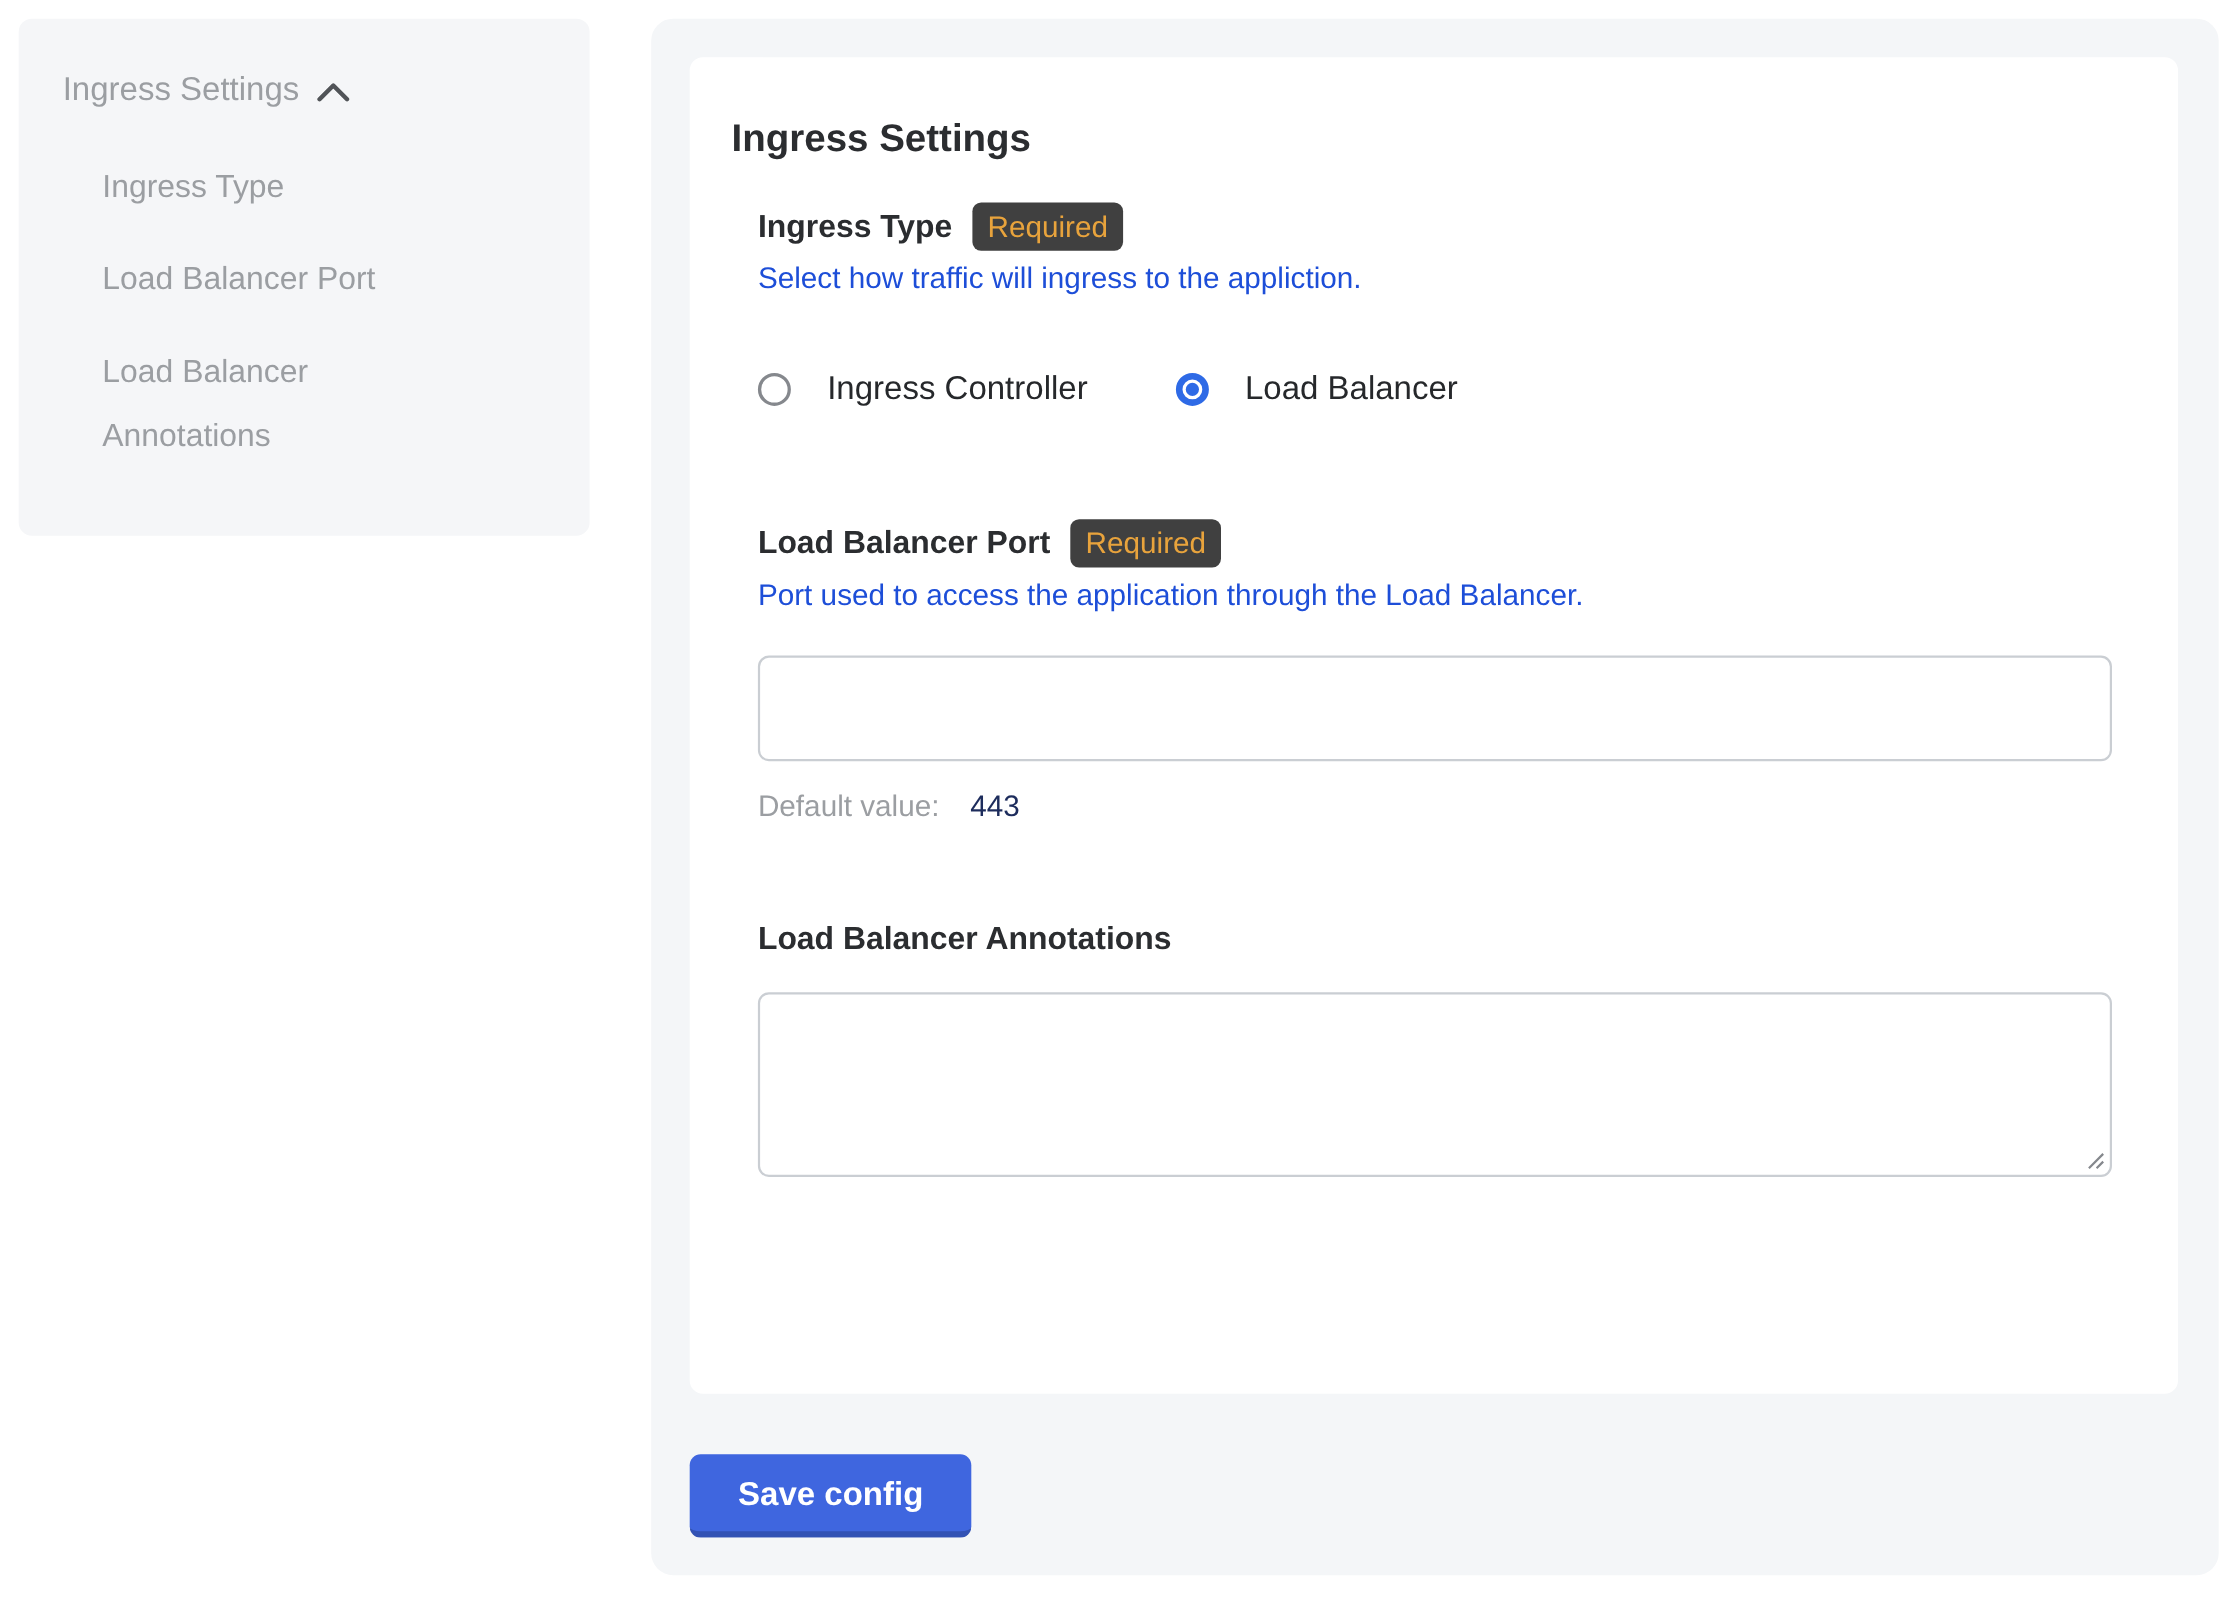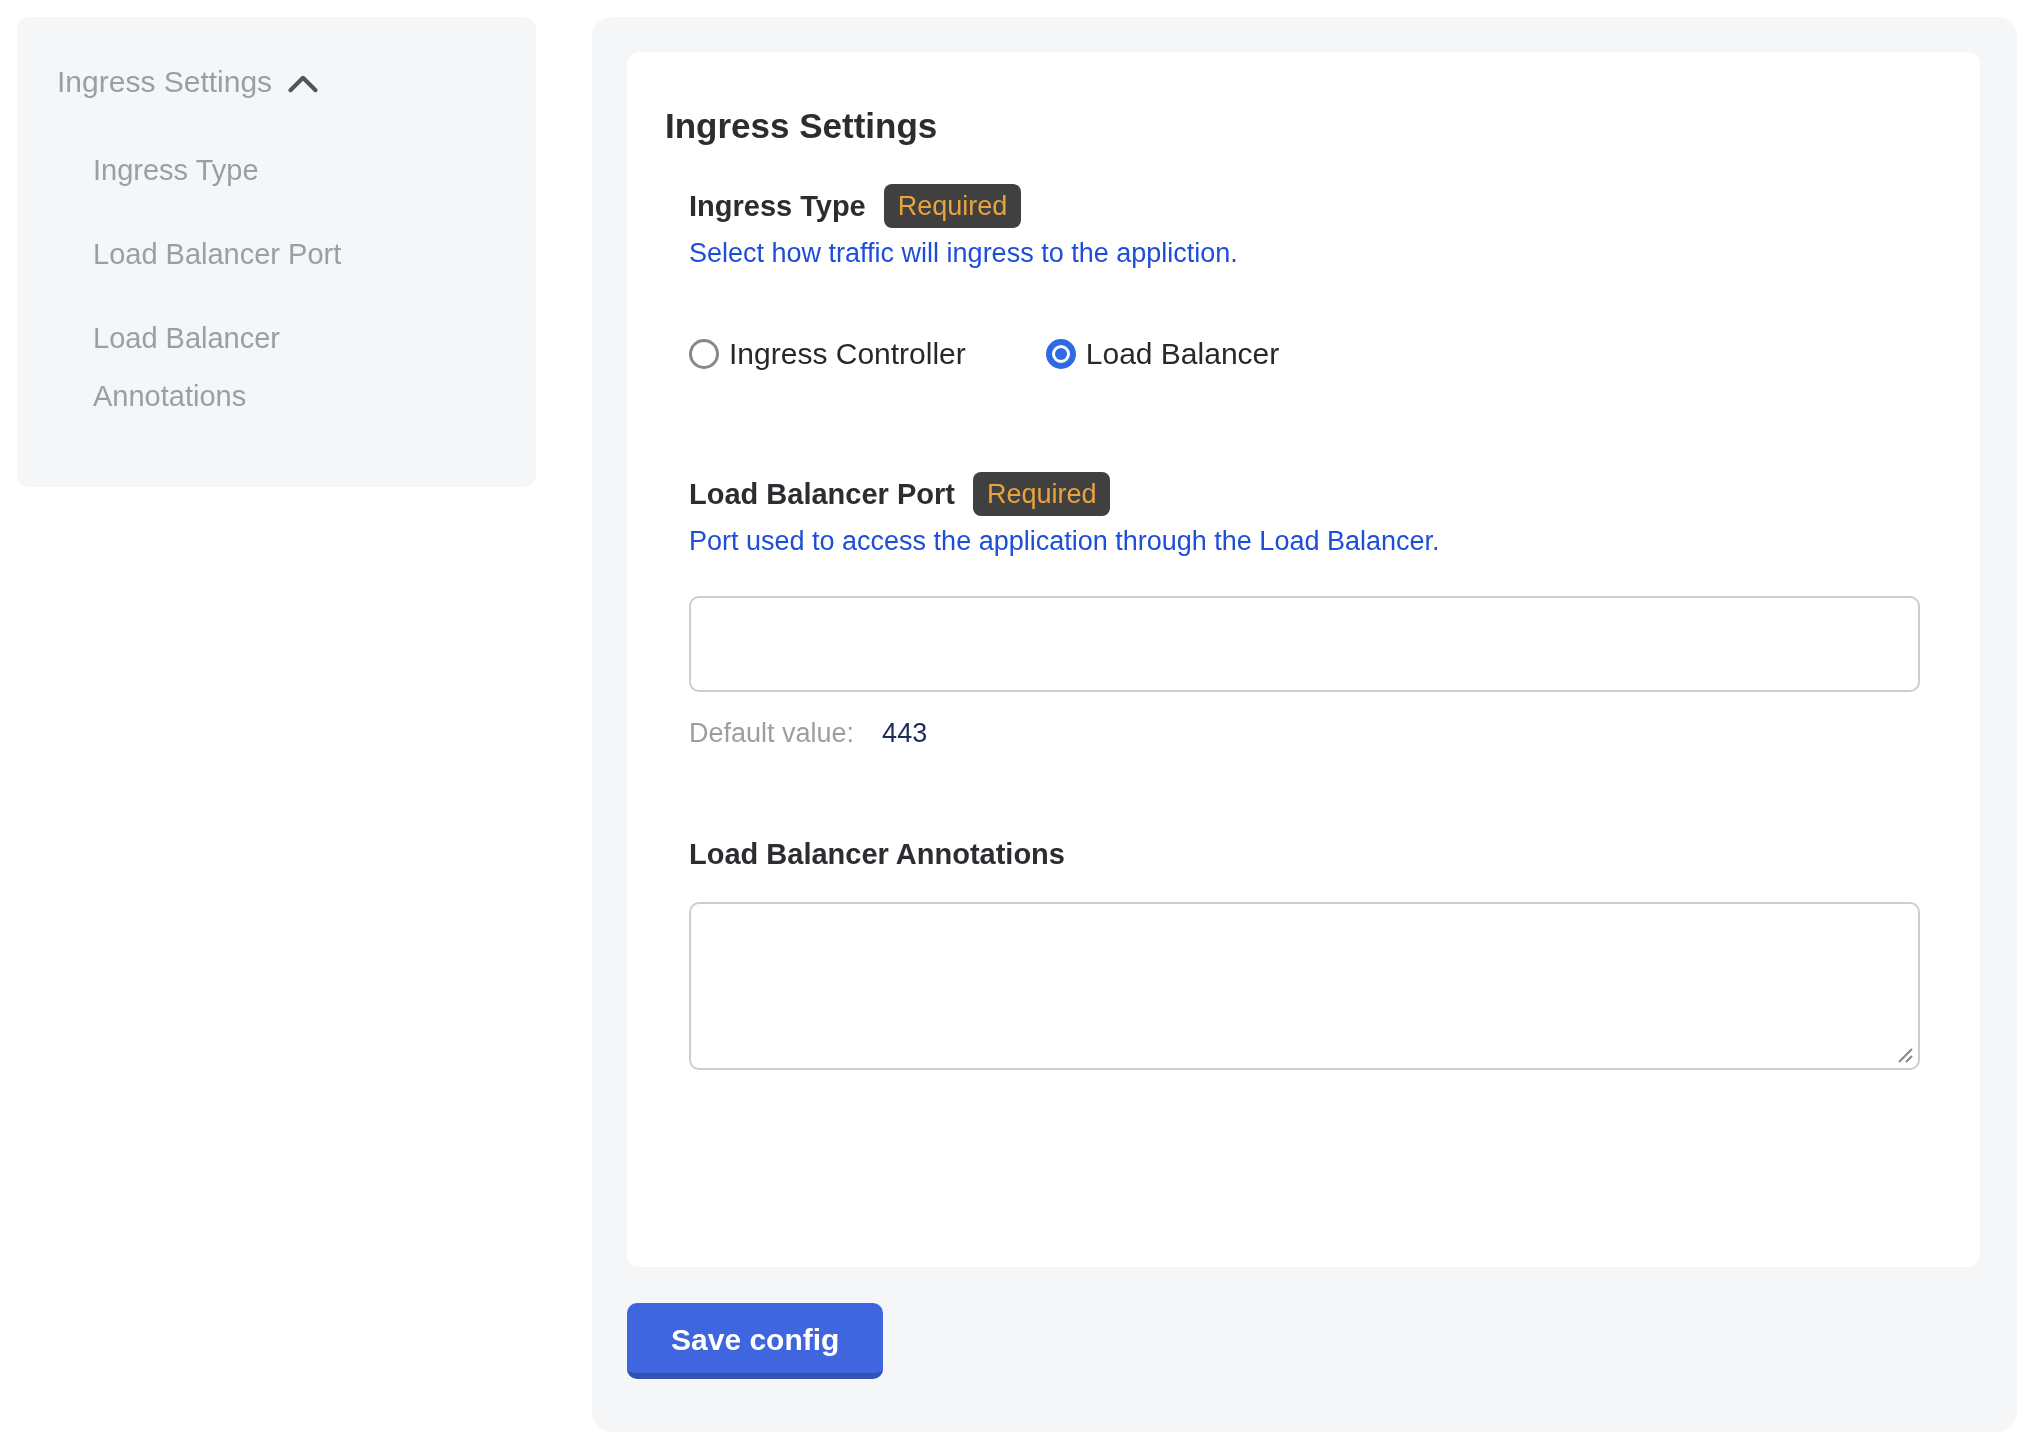--- a/index.html
+++ b/index.html
@@ -86,21 +86,21 @@
   }
   .section-desc {
     font-size: 27px;
     color: #1d4ed8;
     line-height: 38px;
     margin-top: 6px;
   }
 
   
   .radio-row { display: flex; align-items: center; gap: 80px; margin-top: 60px; height: 44px; }
-  .radio-option { display: flex; align-items: center; gap: 10px; cursor: pointer; }
+  .radio-option { display: flex; align-items: center; gap: 33px; cursor: pointer; }
   .radio-circle {
     width: 30px; height: 30px;
     border-radius: 50%;
     border: 3px solid #85888d;
     background: #ffffff;
     position: relative;
     flex: 0 0 auto;
   }
   .radio-circle.checked { border: 6px solid var(--accent, #2e6ae6); }
   .radio-circle.checked::after {
@@ -157,21 +157,21 @@
   }
   .resize-handle {
     position: absolute;
     right: 6px; bottom: 6px;
     cursor: nwse-resize;
     display: flex;
   }
 
   .save-button {
     display: inline-block;
-    margin-top: 36px;
+    margin-top: 55px;
     background: var(--button, #3f66df);
     border: none;
     border-bottom: 6px solid #3252b4;
     border-radius: 10px;
     color: #ffffff;
     font-family: "Liberation Sans", sans-serif;
     font-size: 30px;
     font-weight: 700;
     padding: 20px 44px 16px 44px;
     cursor: pointer;

